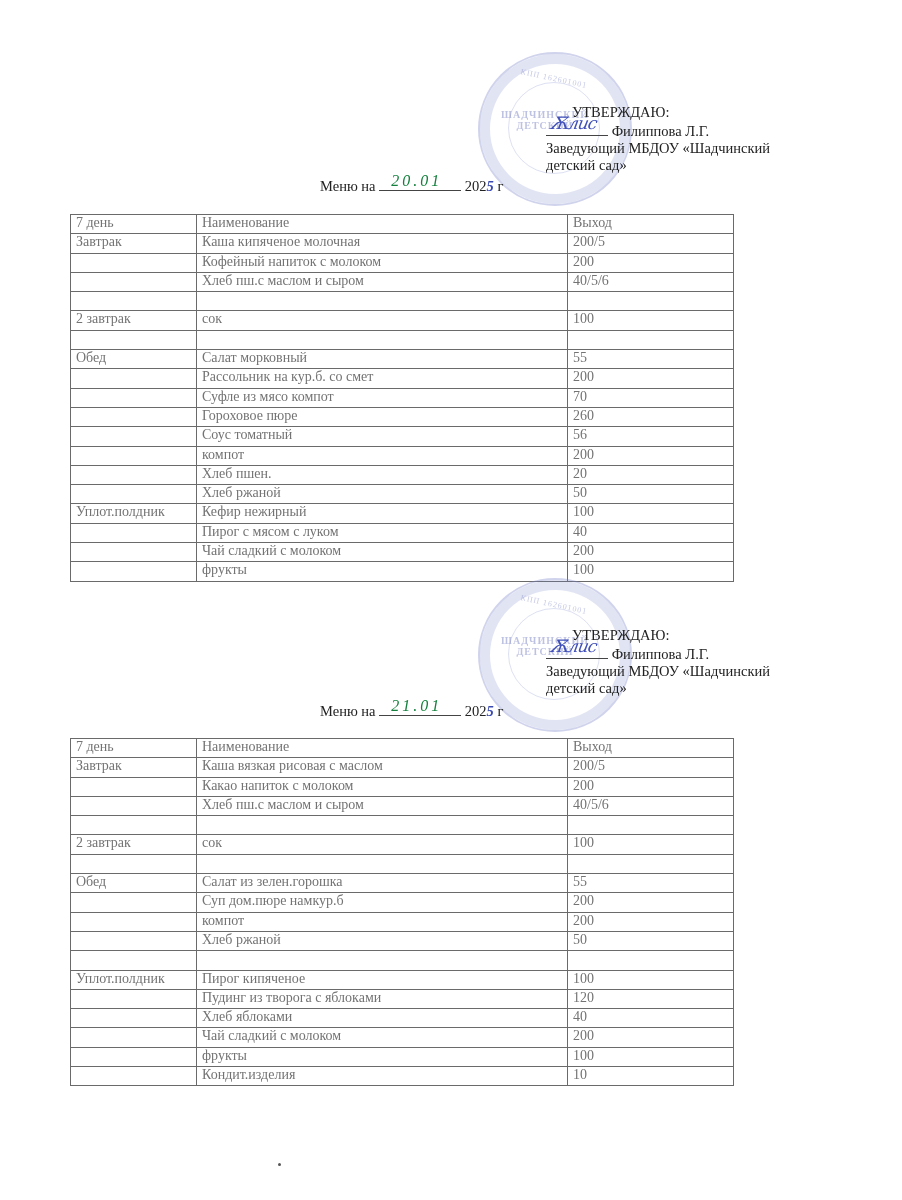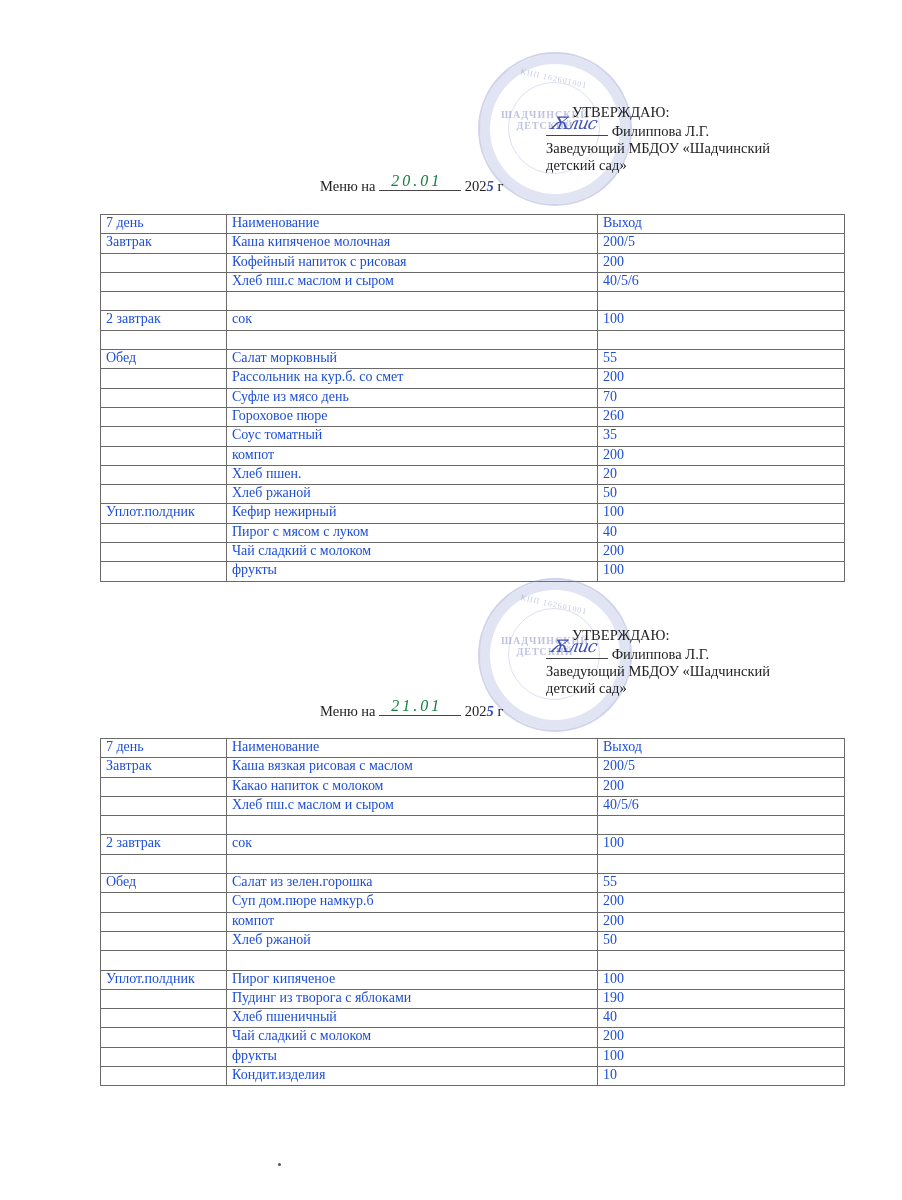--- a/index.html
+++ b/index.html
@@ -38,22 +38,22 @@
     position: absolute; font-size: 14.5px; color: #222; white-space: nowrap;
   }
   .menu-title .date-line {
     display: inline-block; width: 82px; border-bottom: 1px solid #444; position: relative; height: 14px; vertical-align: baseline;
   }
   .menu-title .date-hand {
     position: absolute; left: 12px; top: -4px; font-style: italic; color: #15803d; font-size: 16px; letter-spacing: 3px;
   }
   .menu-title .yr-hand { color: #3a4ab0; font-style: italic; font-weight: bold; }
   table.menu {
-    position: absolute; left: 100px; border-collapse: collapse; width: 745px;
-    font-size: 14px; color: #1d4ed8;
+    position: absolute; left: 70px; border-collapse: collapse; width: 664px;
+    font-size: 14px; color: #737373;
   }
   table.menu td {
     border: 1px solid #6a6a6a; height: 18.3px; padding: 0 0 0 5px; line-height: 16px; vertical-align: top;
   }
   table.menu td.c1 { width: 120px; }
   table.menu td.c2 { width: 365px; }
   table.menu td.c3 { }
   .dot { position: absolute; left: 278px; top: 1163px; width: 3px; height: 3px; background: #555; border-radius: 50%; }
 </style>
 </head>
@@ -91,21 +91,21 @@
         <td class="c2">Наименование</td>
         <td class="c3">Выход</td>
       </tr>
       <tr>
         <td class="c1">Завтрак</td>
         <td class="c2">Каша кипяченое молочная</td>
         <td class="c3">200/5</td>
       </tr>
       <tr>
         <td class="c1"></td>
-        <td class="c2">Кофейный напиток с рисовая</td>
+        <td class="c2">Кофейный напиток с молоком</td>
         <td class="c3">200</td>
       </tr>
       <tr>
         <td class="c1"></td>
         <td class="c2">Хлеб пш.с маслом и сыром</td>
         <td class="c3">40/5/6</td>
       </tr>
       <tr>
         <td class="c1"></td>
         <td class="c2"></td>
@@ -126,32 +126,32 @@
         <td class="c2">Салат морковный</td>
         <td class="c3">55</td>
       </tr>
       <tr>
         <td class="c1"></td>
         <td class="c2">Рассольник на кур.б. со смет</td>
         <td class="c3">200</td>
       </tr>
       <tr>
         <td class="c1"></td>
-        <td class="c2">Суфле из мясо день</td>
+        <td class="c2">Суфле из мясо компот</td>
         <td class="c3">70</td>
       </tr>
       <tr>
         <td class="c1"></td>
         <td class="c2">Гороховое пюре</td>
         <td class="c3">260</td>
       </tr>
       <tr>
         <td class="c1"></td>
         <td class="c2">Соус томатный</td>
-        <td class="c3">35</td>
+        <td class="c3">56</td>
       </tr>
       <tr>
         <td class="c1"></td>
         <td class="c2">компот</td>
         <td class="c3">200</td>
       </tr>
       <tr>
         <td class="c1"></td>
         <td class="c2">Хлеб пшен.</td>
         <td class="c3">20</td>
@@ -272,25 +272,25 @@
         <td class="c3"></td>
       </tr>
       <tr>
         <td class="c1">Уплот.полдник</td>
         <td class="c2">Пирог кипяченое</td>
         <td class="c3">100</td>
       </tr>
       <tr>
         <td class="c1"></td>
         <td class="c2">Пудинг из творога с яблоками</td>
-        <td class="c3">190</td>
-      </tr>
-      <tr>
-        <td class="c1"></td>
-        <td class="c2">Хлеб пшеничный</td>
+        <td class="c3">120</td>
+      </tr>
+      <tr>
+        <td class="c1"></td>
+        <td class="c2">Хлеб яблоками</td>
         <td class="c3">40</td>
       </tr>
       <tr>
         <td class="c1"></td>
         <td class="c2">Чай сладкий с молоком</td>
         <td class="c3">200</td>
       </tr>
       <tr>
         <td class="c1"></td>
         <td class="c2">фрукты</td>

